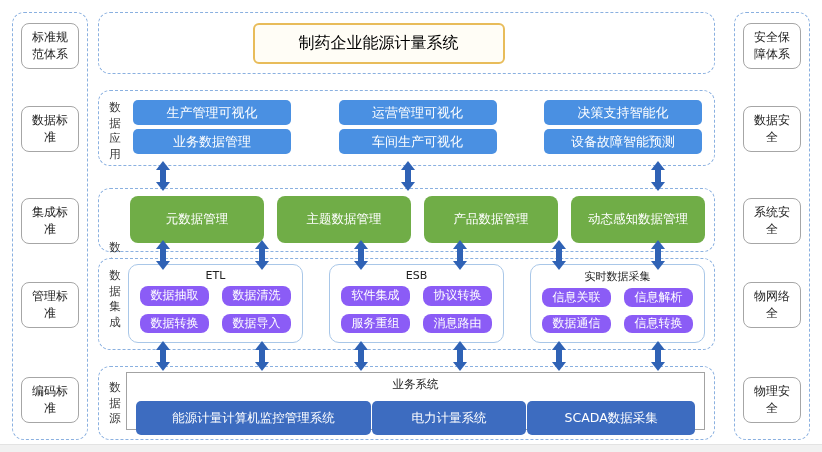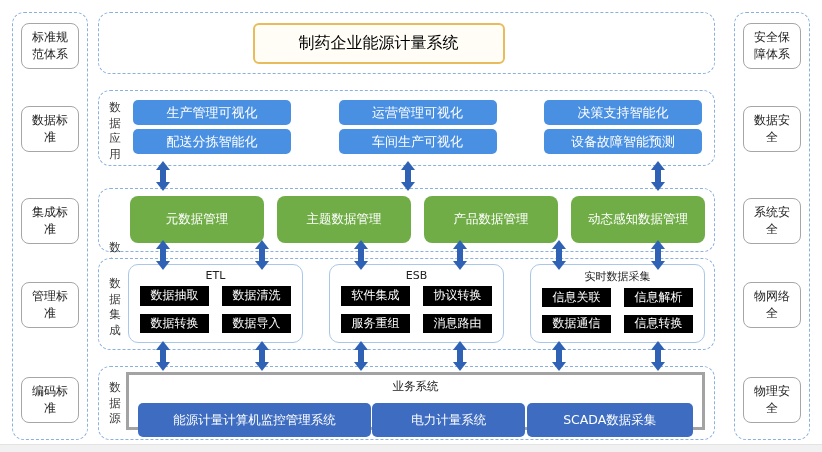--- a/index.html
+++ b/index.html
@@ -25,25 +25,25 @@
   
   .mgmt-row{position:absolute;left:31px;right:9px;top:7px;bottom:8px;display:flex;gap:13px;}
   .greenbox{flex:1;background:#70ad47;color:#fff;border-radius:8px;font-size:12.5px;
             display:flex;align-items:center;justify-content:center;text-align:center;line-height:1.3;}
   
   .int-row{position:absolute;left:29px;right:9px;top:5px;bottom:6px;display:flex;gap:26px;}
   .group{flex:1;border:1px solid #a9c7e8;border-radius:10px;background:#fff;box-sizing:border-box;
          display:flex;flex-direction:column;}
   .group-title{font-size:11px;text-align:center;color:#222;padding:4px 0 3px 0;}
   .group-grid{display:grid;grid-template-columns:1fr 1fr;gap:8px 13px;padding:1px 11px 9px 11px;flex:1;}
-  .minibox{background:#000000;color:#fff;border-radius:0;font-size:12px;
+  .minibox{background:#8b5cf6;color:#fff;border-radius:8px;font-size:12px;
            display:flex;align-items:center;justify-content:center;white-space:nowrap;}
   
   .src-box{position:absolute;left:27px;right:9px;top:5px;bottom:9px;background:#fff;
-           border:3px solid #a3a3a3;box-sizing:border-box;}
+           border:1px solid #a3a3a3;box-sizing:border-box;}
   .src-title{font-size:11.5px;text-align:center;color:#222;padding:4px 0 5px 0;}
   .src-row{display:flex;justify-content:space-between;padding:4px 9px;}
   .darkbox{background:#3d6cc0;color:#fff;border-radius:5px;font-size:12.5px;height:34px;
            display:flex;align-items:center;justify-content:center;white-space:nowrap;}
   .w1{width:42%;} .w2{width:27.5%;} .w3{width:30%;}
   
   .arrow{position:absolute;width:14px;height:30px;z-index:5;}
   .arr-up{width:0;height:0;margin:0 auto;border-left:7px solid transparent;border-right:7px solid transparent;
           border-bottom:9px solid #2f62b5;}
   .arr-shaft{width:6px;height:12px;background:#2f62b5;margin:0 auto;}
@@ -75,21 +75,21 @@
 
   <div class="dashed title-row" style="left:98px;top:12px;width:617px;height:62px;">
     <div class="title-box">制药企业能源计量系统</div>
   </div>
 
   <div class="dashed" style="left:98px;top:90px;width:617px;height:76px;">
     <div class="vlabel" style="top:9px;">数据应用</div>
     <div class="app-cols">
       <div class="app-col">
         <div class="bluebox">生产管理可视化</div>
-        <div class="bluebox">配送分拣智能化</div>
+        <div class="bluebox">业务数据管理</div>
       </div>
       <div class="app-col">
         <div class="bluebox">运营管理可视化</div>
         <div class="bluebox">车间生产可视化</div>
       </div>
       <div class="app-col">
         <div class="bluebox">决策支持智能化</div>
         <div class="bluebox">设备故障智能预测</div>
       </div>
     </div>
@@ -99,21 +99,21 @@
     <div class="vlabel" style="top:4px;margin-top:47px;">数据管理</div>
     <div class="mgmt-row">
       <div class="greenbox">元数据管理</div>
       <div class="greenbox">主题数据管理</div>
       <div class="greenbox">产品数据管理</div>
       <div class="greenbox">动态感知数据管理</div>
     </div>
   </div>
 
   <div class="dashed" style="left:98px;top:258px;width:617px;height:92px;">
-    <div class="vlabel" style="top:17px;">数据集成</div>
+    <div class="vlabel" style="top:9px;">数据集成</div>
     <div class="int-row">
       <div class="group">
         <div class="group-title">ETL</div>
         <div class="group-grid">
           <div class="minibox">数据抽取</div>
           <div class="minibox">数据清洗</div>
           <div class="minibox">数据转换</div>
           <div class="minibox">数据导入</div>
         </div>
       </div>

